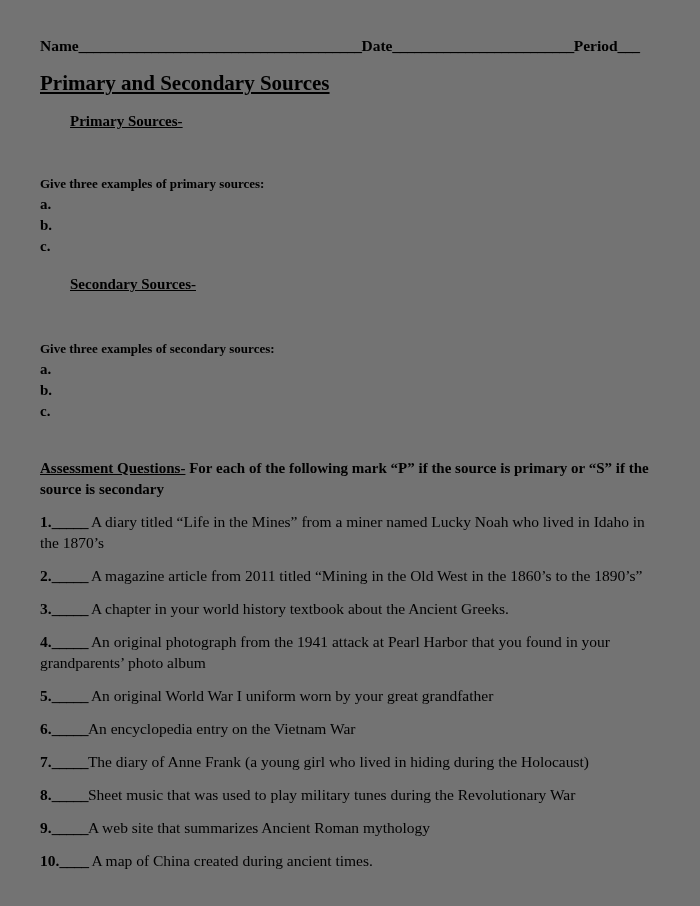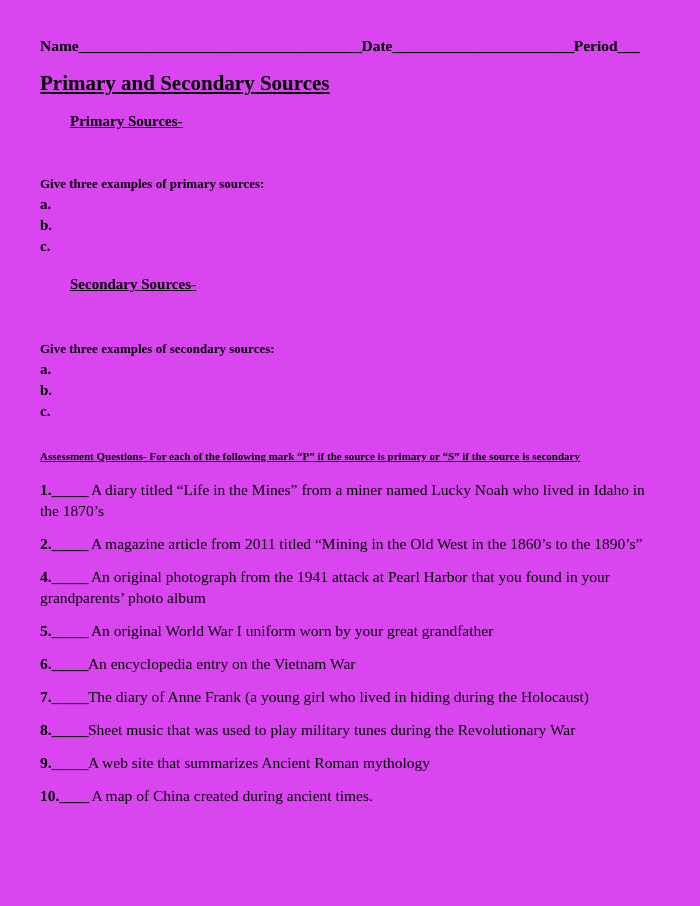--- a/index.html
+++ b/index.html
@@ -15,21 +15,21 @@
     font-family: "Liberation Serif", "DejaVu Serif", serif;
     color: #000000;
     overflow: hidden;
   }
   .page {
     position: absolute;
     left: 0;
     top: 0;
     width: 700px;
     height: 906px;
-    background: #d946ef;
+    background: #737373;
   }
   .content {
     position: absolute;
     left: 40px;
     top: 36px;
     width: 620px;
   }
 
   
   .id-line {
@@ -83,25 +83,24 @@
     list-style: none;
   }
   .answer-list li {
     font-size: 15px;
     font-weight: bold;
     line-height: 21px;
   }
 
   
   .assessment-head {
-    margin-top: 24px;
-    font-size: 11px;
+    margin-top: 36px;
+    font-size: 15px;
     font-weight: bold;
     line-height: 20.5px;
-    text-decoration: underline;
   }
   .assessment-head .label {
     text-decoration: underline;
   }
 
   
   .questions {
     margin: 0;
     padding: 0;
     list-style: none;
@@ -148,20 +147,21 @@
       <li>a.</li>
       <li>b.</li>
       <li>c.</li>
     </ul>
 
     <div class="assessment-head"><span class="label">Assessment Questions-</span><span> For each of the following mark “P” if the source is primary  or “S” if the source is secondary</span></div>
 
     <ol class="questions">
       <li class="question"><span class="num">1.</span><span class="blank">_____</span><span class="qtext"> A diary titled “Life in the Mines” from a miner named Lucky Noah who lived in Idaho in the 1870’s</span></li>
       <li class="question"><span class="num">2.</span><span class="blank">_____</span><span class="qtext"> A magazine article from 2011 titled “Mining in the Old West in the 1860’s to the 1890’s”</span></li>
+      <li class="question"><span class="num">3.</span><span class="blank">_____</span><span class="qtext">  A chapter in your world history textbook about the Ancient Greeks.</span></li>
       <li class="question"><span class="num">4.</span><span class="blank">_____</span><span class="qtext"> An original photograph from the 1941 attack at Pearl Harbor that you found in your grandparents’ photo album</span></li>
       <li class="question"><span class="num">5.</span><span class="blank">_____</span><span class="qtext"> An original World War I uniform worn by your great grandfather</span></li>
       <li class="question"><span class="num">6.</span><span class="blank">_____</span><span class="qtext">An encyclopedia entry on the Vietnam War</span></li>
       <li class="question"><span class="num">7.</span><span class="blank">_____</span><span class="qtext">The diary of Anne Frank  (a young girl who lived in hiding during the Holocaust)</span></li>
       <li class="question"><span class="num">8.</span><span class="blank">_____</span><span class="qtext">Sheet music that was used to play military tunes during the Revolutionary War</span></li>
       <li class="question"><span class="num">9.</span><span class="blank">_____</span><span class="qtext">A web site that summarizes Ancient Roman mythology</span></li>
       <li class="question"><span class="num">10.</span><span class="blank">____</span><span class="qtext"> A map of China created during ancient times.</span></li>
     </ol>
 
   </div>

